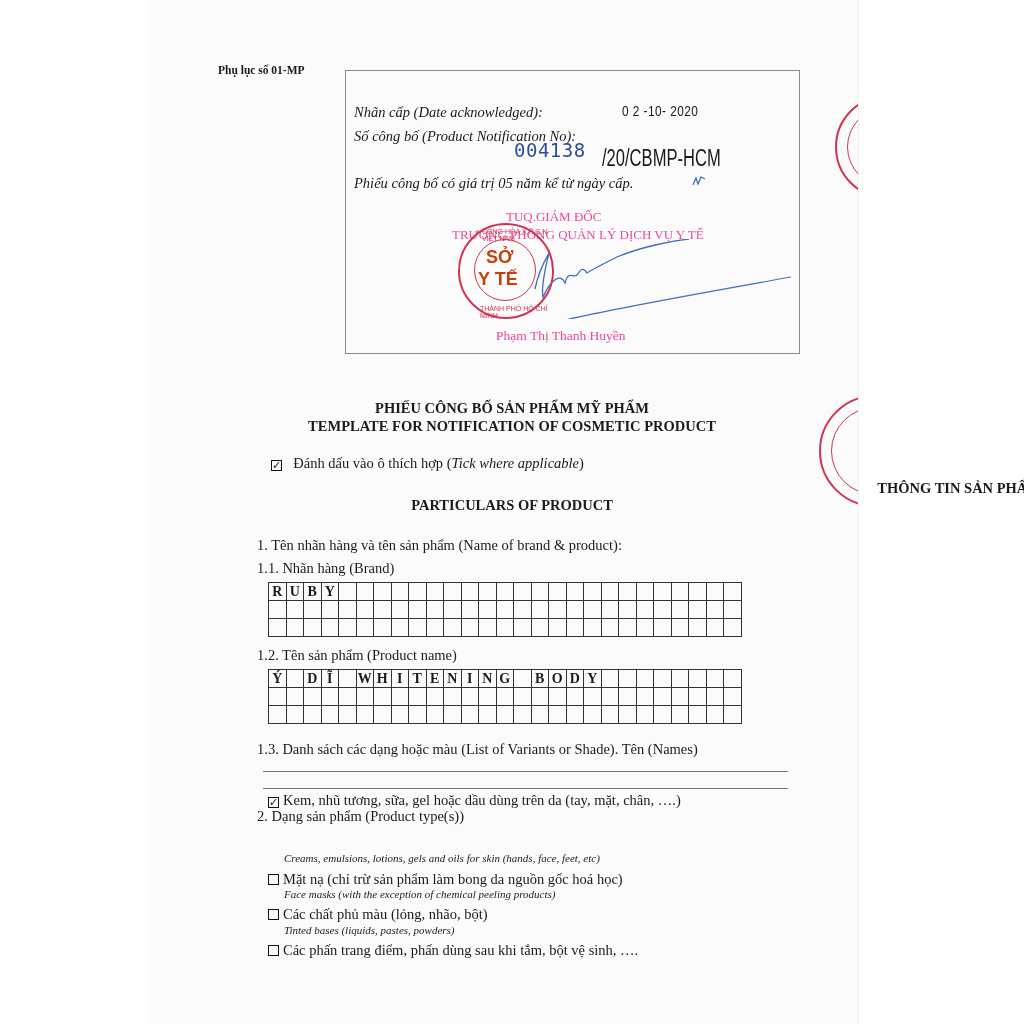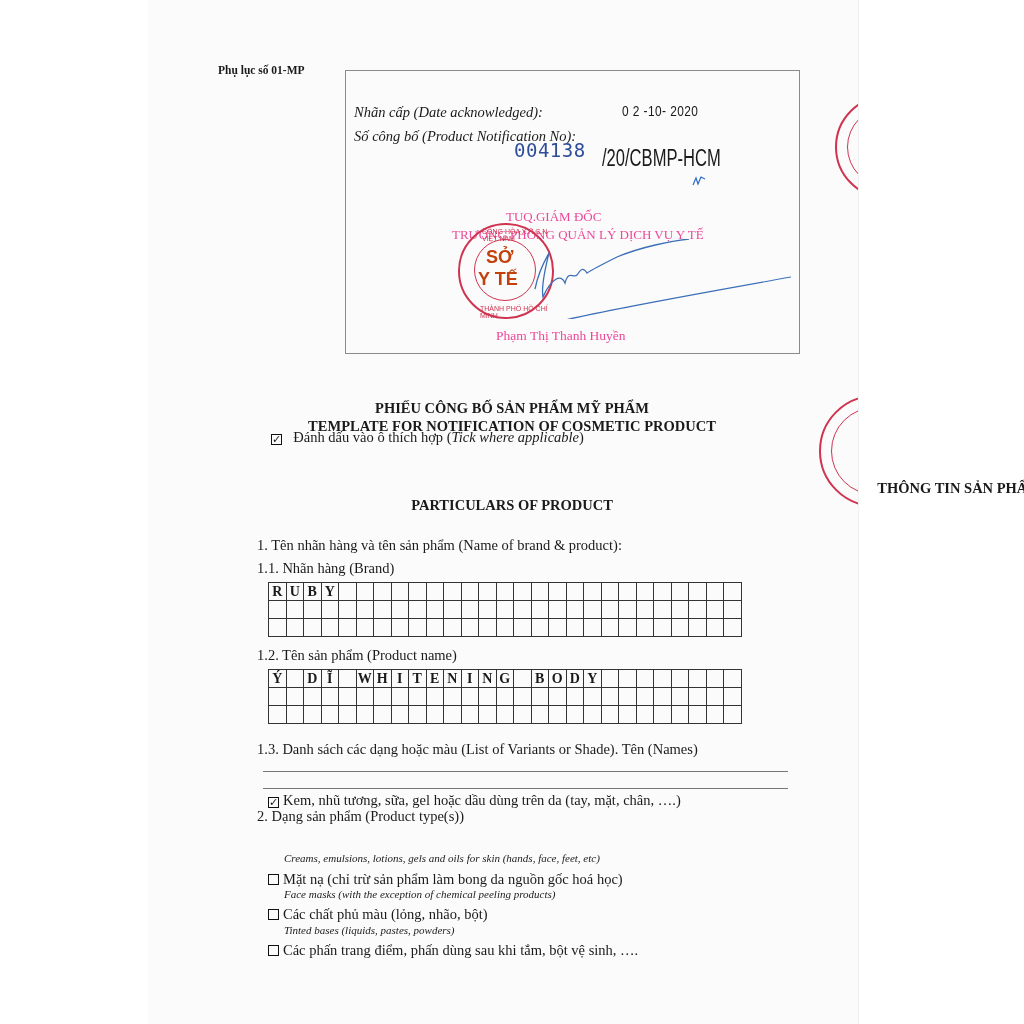--- a/index.html
+++ b/index.html
@@ -42,21 +42,21 @@
     .seal-yte { left: 18px; top: 44px; font-size: 18px; }
     .seal-ring { position: absolute; color: #cf3350; font-size: 7px; font-family: "Liberation Sans", sans-serif; }
 
     .partial-seal {
       position: absolute; border: 2px solid #cf3350; border-radius: 50%; box-sizing: border-box;
     }
     .clip-right { position: absolute; left: 815px; width: 43px; overflow: hidden; }
 
     .title-vn { left: 0; width: 1024px; text-align: center; top: 400px; font-size: 14.5px; font-weight: bold; }
     .title-en { left: 0; width: 1024px; text-align: center; top: 418px; font-size: 14.5px; font-weight: bold; }
-    .tick-note { left: 271px; top: 429px; font-size: 14.5px; }
+    .tick-note { left: 271px; top: 455px; font-size: 14.5px; }
     .section-vn { left: 17px; width: 1024px; text-align: right; top: 480px; font-size: 14.5px; font-weight: bold; }
     .section-en { left: 0; width: 1024px; text-align: center; top: 497px; font-size: 14.5px; font-weight: bold; }
 
     .q { left: 257px; font-size: 14.5px; }
     .checkbox {
       display: inline-block; width: 11px; height: 11px; border: 1.3px solid #111;
       box-sizing: border-box; position: relative; vertical-align: -1px; margin-right: 4px;
       font-size: 11px; line-height: 9px; text-align: center; font-family: "DejaVu Sans", sans-serif;
     }
     .opt { left: 268px; font-size: 14.5px; }
@@ -77,20 +77,21 @@
 <div class="paper"></div>
 
 <div class="abs appendix">Phụ lục số 01-MP</div>
 
 <div class="official-box">
   <div class="abs ob-line" style="top:33px">Nhãn cấp (Date acknowledged):</div>
   <div class="abs ob-date">0 2 -10-  2020</div>
   <div class="abs ob-line" style="top:57px">Số công bố (Product Notification No):</div>
   <div class="abs ob-num-stamp">004138</div>
   <div class="abs ob-num-suffix">/20/CBMP-HCM</div>
+  <div class="abs ob-line" style="top:104px">Phiếu công bố có giá trị 05 năm kể từ ngày cấp.</div>
   <div class="abs ob-sign-tick" style="left:346px">
     <svg width="14" height="12" viewBox="0 0 14 12">
         <path d="M1 10 L4 3 L6 9 L9 2 L13 4" stroke="#2b6cc4" stroke-width="1.2" fill="none"></path>
       </svg>
   </div>
 
   <div class="abs sig-red" style="left:160px; top:138px;">TUQ.GIÁM ĐỐC</div>
   <div class="abs sig-red" style="left:106px; top:156px;">TRƯỞNG PHÒNG QUẢN LÝ DỊCH VỤ Y TẾ</div>
 
   <div class="seal">

